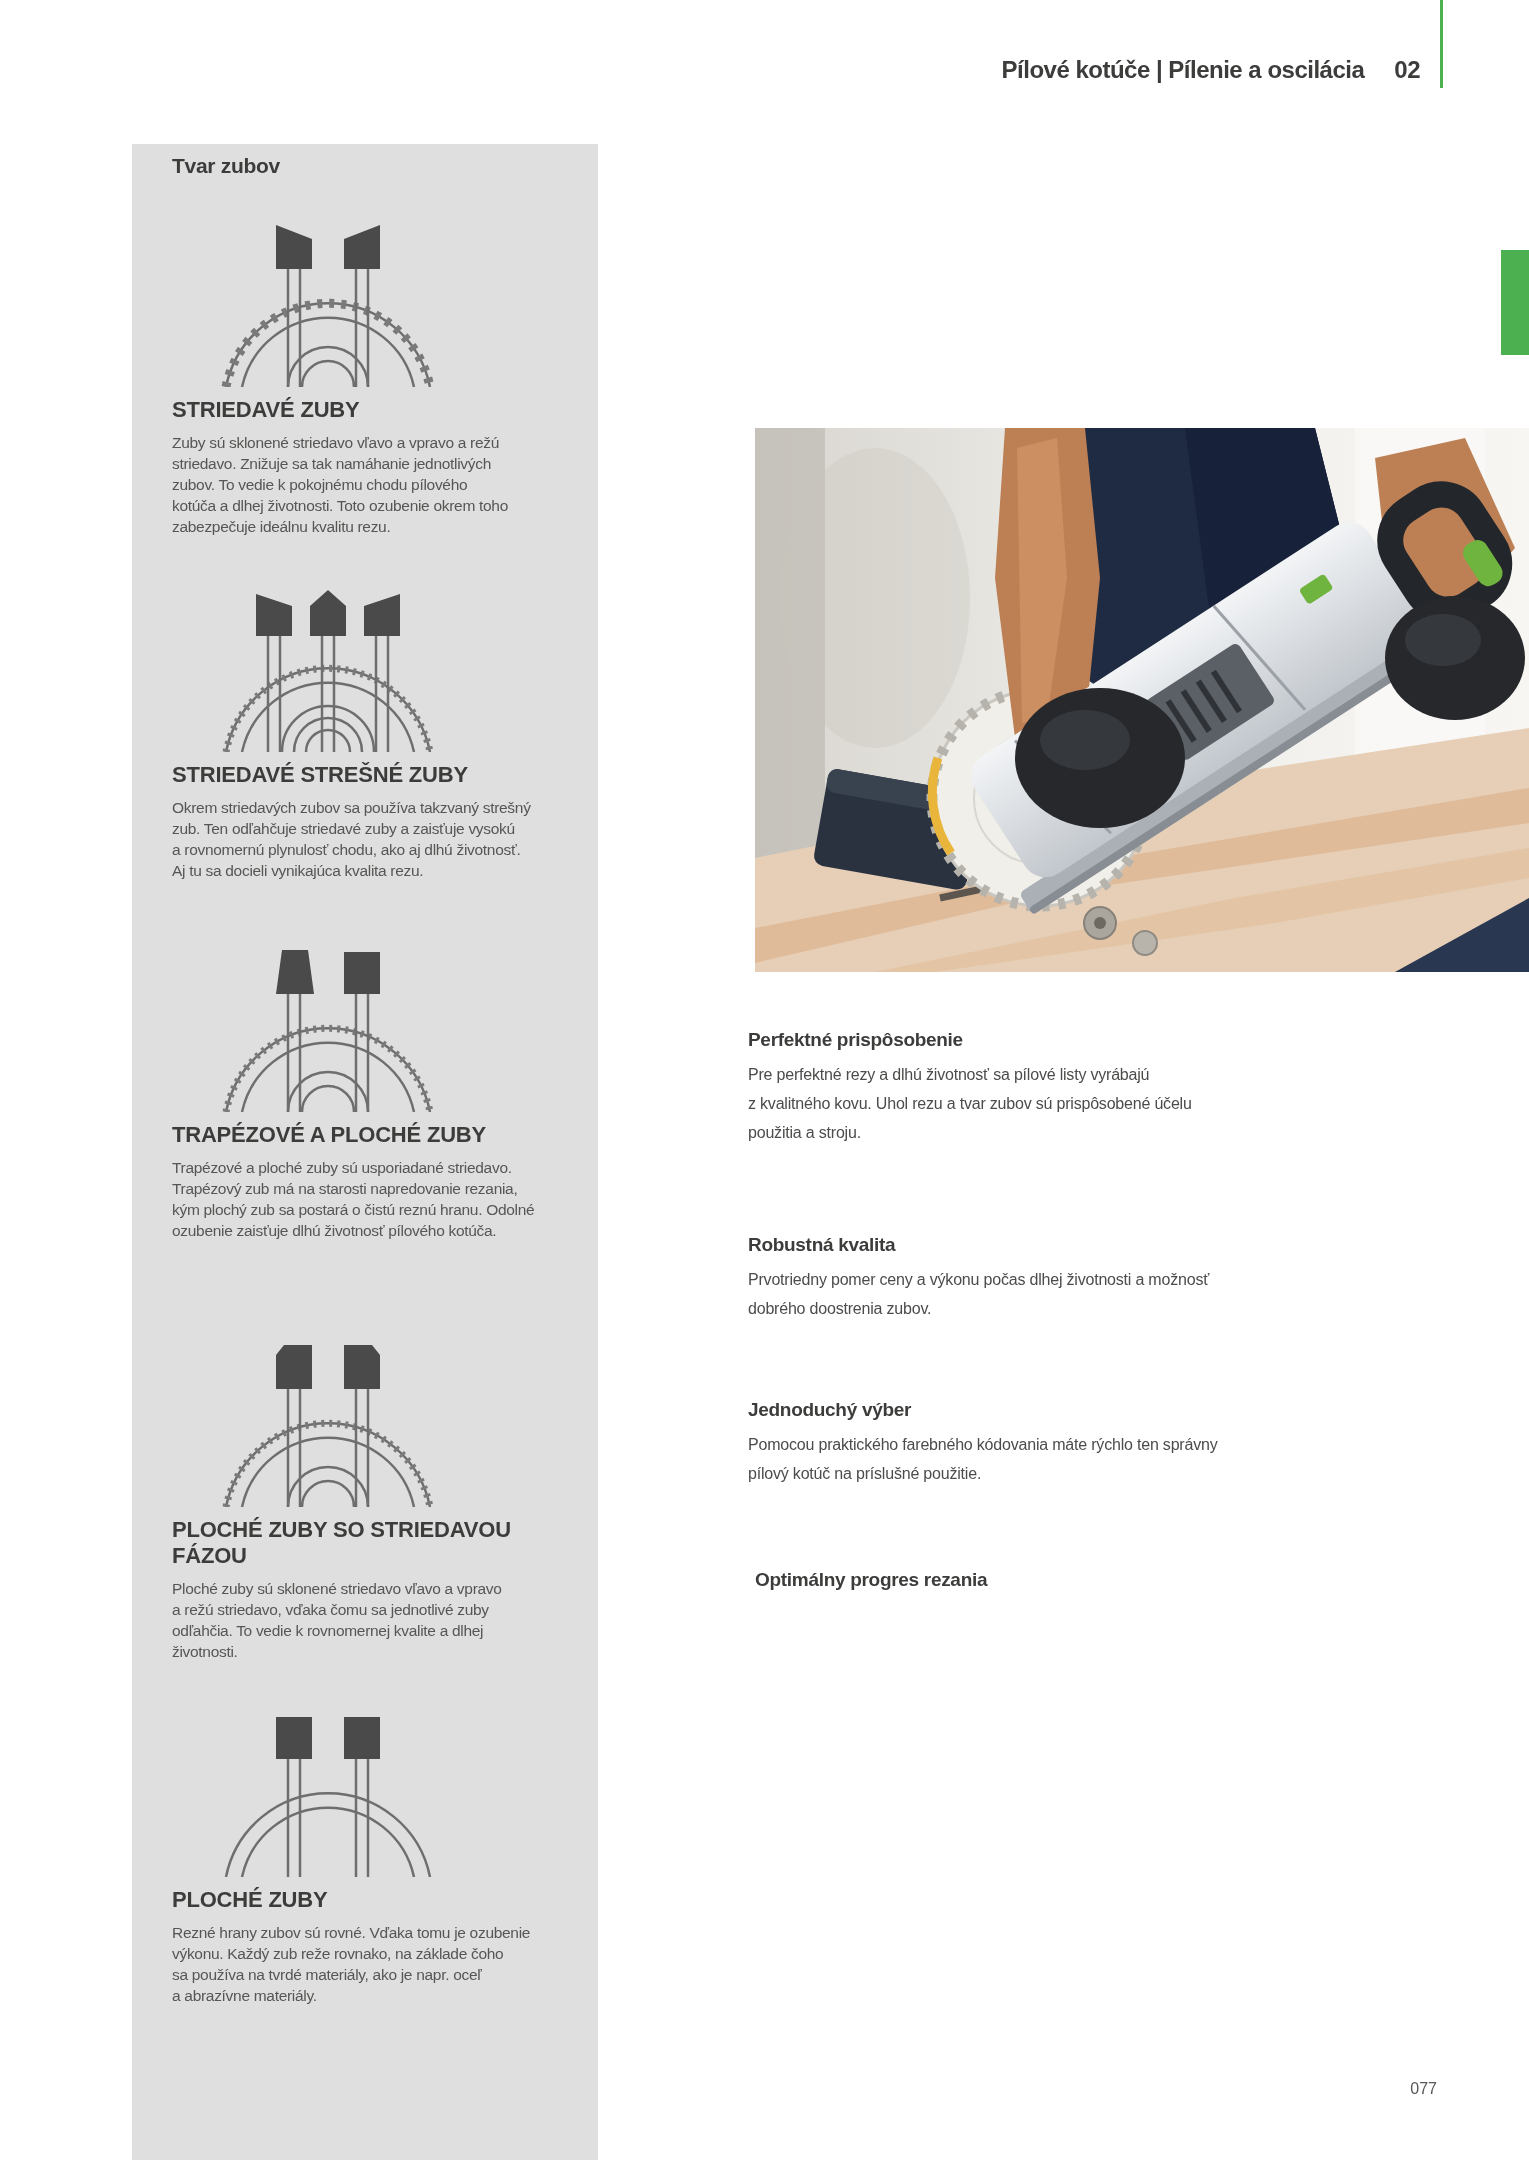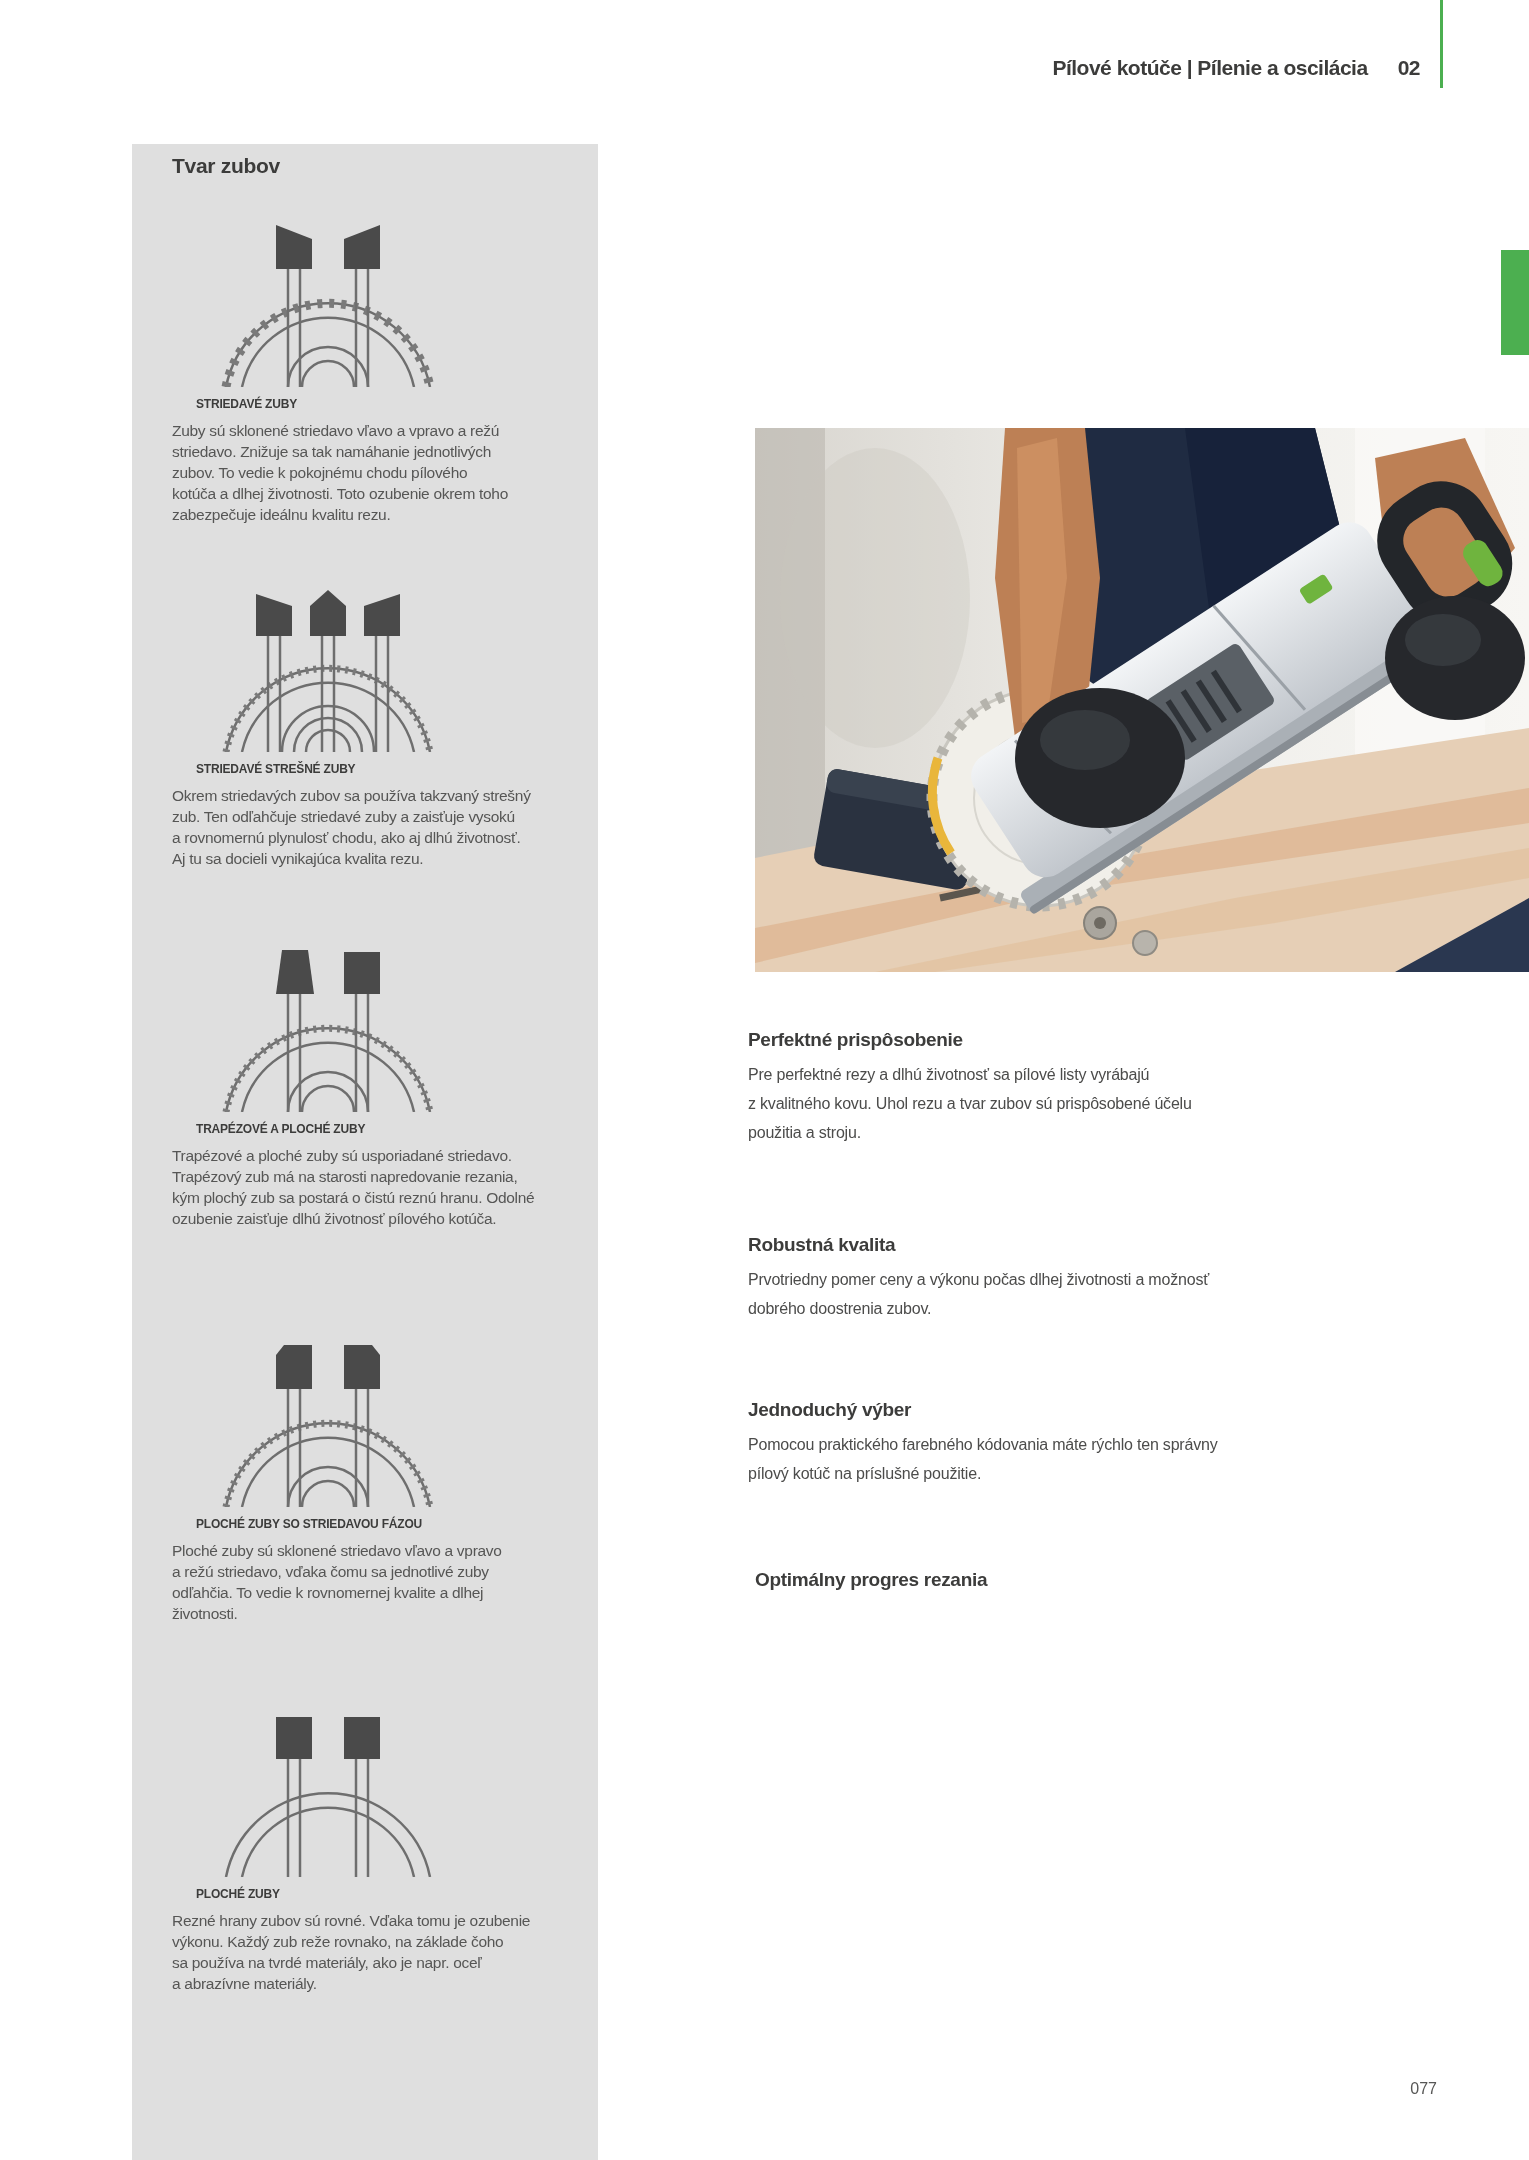--- a/index.html
+++ b/index.html
@@ -1,32 +1,32 @@
 <!DOCTYPE html>
 <html><head>
 <meta charset="utf-8">
 <style>
   html,body{margin:0;padding:0;background:#ffffff;}
   .page{position:relative;width:1529px;height:2160px;background:#ffffff;overflow:hidden;
         font-family:"Liberation Sans", sans-serif;color:#3c3c3b;}
 
   
-  .header-title{position:absolute;top:56px;right:109px;font-size:21px;font-weight:bold;
+  .header-title{position:absolute;top:56px;right:109px;font-size:24px;font-weight:bold;
         letter-spacing:-0.5px;color:#3c3c3b;white-space:nowrap;}
   .header-title .pagecode{margin-left:30px;}
   .header-accent-line{position:absolute;left:1440px;top:0;width:3px;height:88px;}
   .side-accent-tab{position:absolute;left:1501px;top:250px;width:28px;height:105px;}
 
   
   .tooth-panel{position:absolute;left:132px;top:144px;width:466px;height:2019px;background:#dfdfdf;}
   .panel-title{position:absolute;left:40px;top:10px;font-size:21px;font-weight:bold;
         letter-spacing:-0.3px;color:#3c3c3b;}
   .tooth-section{position:absolute;left:40px;width:408px;}
   .tooth-illustration{display:block;margin-left:46px;}
-  .tooth-title{font-size:12px;font-weight:bold;letter-spacing:-0.2px;color:#3c3c3b;margin-top:10px;margin-left:24px;}
+  .tooth-title{font-size:22px;font-weight:bold;letter-spacing:-0.2px;color:#3c3c3b;margin-top:10px;}
   .tooth-desc{font-size:15.5px;line-height:21px;letter-spacing:-0.3px;color:#565655;
         margin-top:9px;white-space:pre-line;}
 
   
   .product-photo{position:absolute;left:755px;top:428px;width:774px;height:544px;overflow:hidden;}
   .product-photo svg{display:block;}
 
   
   .feature-block{position:absolute;left:748px;width:650px;}
   .feature-title{font-size:19px;font-weight:bold;letter-spacing:-0.3px;color:#3c3c3b;}

